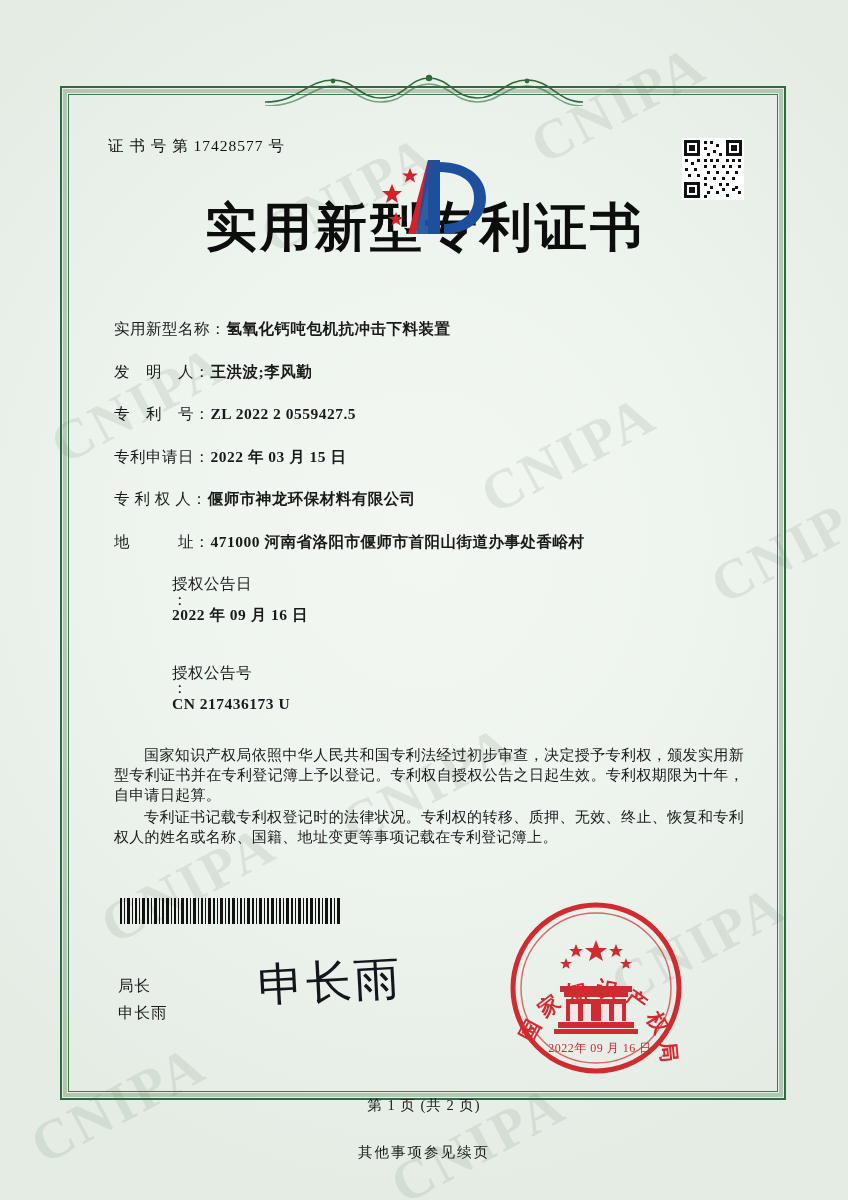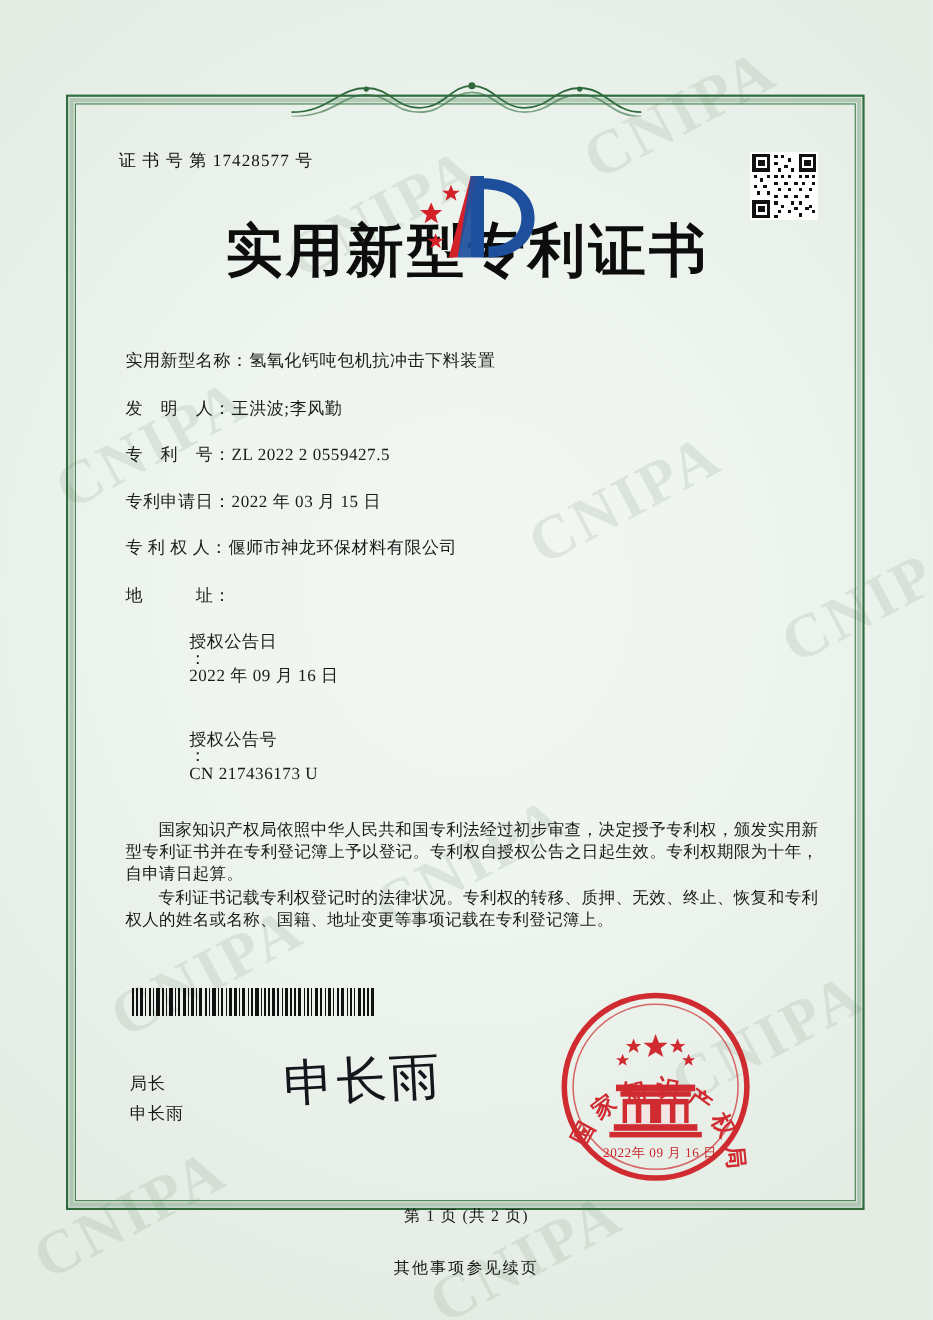--- a/index.html
+++ b/index.html
@@ -135,20 +135,21 @@
     margin-bottom: 27px;
   }
   .f-label {
     flex: 0 0 auto;
     letter-spacing: 0.5px;
     white-space: pre;
   }
   .f-colon { margin: 0 1px 0 0; }
   .f-value {
     letter-spacing: 0.5px;
+    font-weight: bold;
   }
   .field-row.two-col { justify-content: flex-start; flex-direction: column; }
   .second-label {
     margin-left: 58px;
     letter-spacing: 0.5px;
     white-space: pre;
     margin-top: 42px;
   }
 
   .paragraphs {
@@ -377,20 +378,21 @@
 
       <div class="field-row">
         <span class="f-label">专 利 权 人</span>
         <span class="f-colon">：</span>
         <span class="f-value">偃师市神龙环保材料有限公司</span>
       </div>
 
       <div class="field-row">
         <span class="f-label">地　　　址</span>
         <span class="f-colon">：</span>
+        <span class="f-value">471000 河南省洛阳市偃师市首阳山街道办事处香峪村</span>
       </div>
 
       <div class="field-row two-col">
         <span class="f-label">授权公告日</span>
         <span class="f-colon">：</span>
         <span class="f-value">2022 年 09 月 16 日</span>
         <span class="second-label">授权公告号</span>
         <span class="f-colon">：</span>
         <span class="f-value">CN 217436173 U</span>
       </div>

